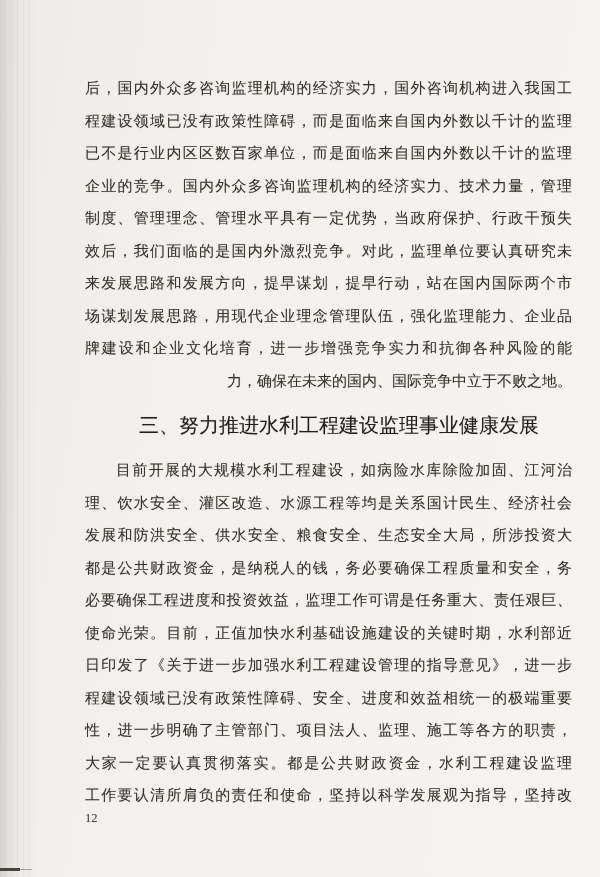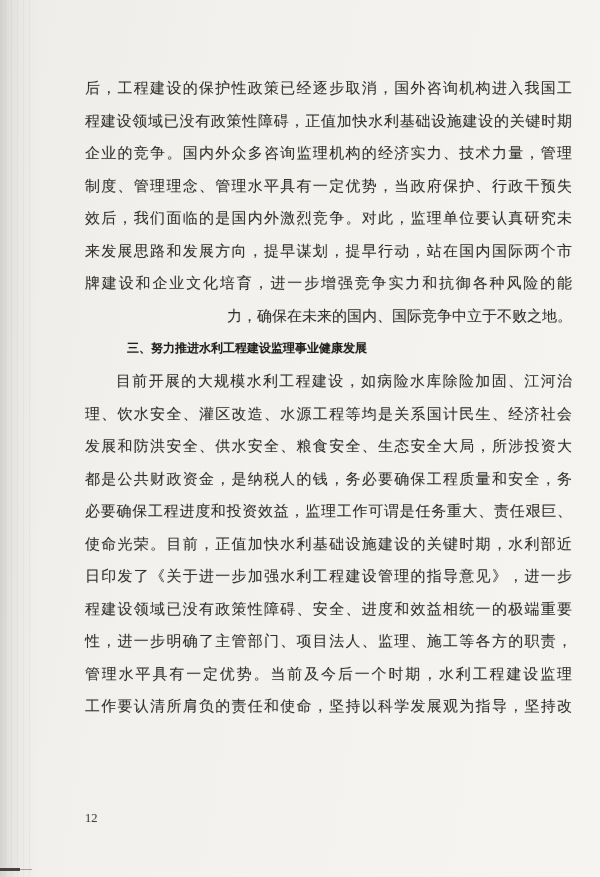--- a/index.html
+++ b/index.html
@@ -39,21 +39,21 @@
   .content { position: absolute; left: 85px; top: 72px; width: 487px; }
   .line {
     font-size: 15px; height: 32.5px; line-height: 32.5px;
     text-align: justify; text-align-last: justify;
     text-shadow: 0 0 1px rgba(62,60,54,0.28);
     white-space: normal;
   }
   .line.short { text-align: right; text-align-last: auto; }
   .line.indent { text-indent: 31px; }
   .heading {
-    margin: 0; font-size: 12px; font-weight: bold;
+    margin: 12px; font-size: 20px; font-weight: normal;
     height: 33px; line-height: 33px; padding-left: 42px;
     color: #211f1b;
     font-family: "Liberation Sans", "DejaVu Sans", sans-serif;
     text-shadow: 0 0 1px rgba(33,31,27,0.30);
   }
   .page-number {
     position: absolute; top: 811px; left: 85px; width: 487px;
     font-size: 12.5px; color: #46443f;
     font-family: "Liberation Serif", "DejaVu Serif", serif;
     text-shadow: 0 0 1px rgba(70,68,63,0.25);
@@ -64,42 +64,44 @@
 
 <div class="page">
   <div class="edge-shadow"></div>
   <div class="edge-streaks"></div>
   <div class="scan-mark"></div>
   <div class="scan-mark-faint"></div>
 
   <div class="content">
 
     <div class="para">
-      <div class="line">后，工程建设的保护性政策已经逐步取消，国外咨询机构进入我国工</div>
-      <div class="line">程建设领域已没有政策性障碍，正值加快水利基础设施建设的关键时期</div>
+      <div class="line">后，国内外众多咨询监理机构的经济实力，国外咨询机构进入我国工</div>
+      <div class="line">程建设领域已没有政策性障碍，而是面临来自国内外数以千计的监理</div>
+      <div class="line">已不是行业内区区数百家单位，而是面临来自国内外数以千计的监理</div>
       <div class="line">企业的竞争。国内外众多咨询监理机构的经济实力、技术力量，管理</div>
       <div class="line">制度、管理理念、管理水平具有一定优势，当政府保护、行政干预失</div>
       <div class="line">效后，我们面临的是国内外激烈竞争。对此，监理单位要认真研究未</div>
       <div class="line">来发展思路和发展方向，提早谋划，提早行动，站在国内国际两个市</div>
+      <div class="line">场谋划发展思路，用现代企业理念管理队伍，强化监理能力、企业品</div>
       <div class="line">牌建设和企业文化培育，进一步增强竞争实力和抗御各种风险的能</div>
       <div class="line short">力，确保在未来的国内、国际竞争中立于不败之地。</div>
     </div>
 
     <h3 class="heading">三、努力推进水利工程建设监理事业健康发展</h3>
 
     <div class="para">
       <div class="line indent">目前开展的大规模水利工程建设，如病险水库除险加固、江河治</div>
       <div class="line">理、饮水安全、灌区改造、水源工程等均是关系国计民生、经济社会</div>
       <div class="line">发展和防洪安全、供水安全、粮食安全、生态安全大局，所涉投资大</div>
       <div class="line">都是公共财政资金，是纳税人的钱，务必要确保工程质量和安全，务</div>
       <div class="line">必要确保工程进度和投资效益，监理工作可谓是任务重大、责任艰巨、</div>
       <div class="line">使命光荣。目前，正值加快水利基础设施建设的关键时期，水利部近</div>
       <div class="line">日印发了《关于进一步加强水利工程建设管理的指导意见》，进一步</div>
       <div class="line">程建设领域已没有政策性障碍、安全、进度和效益相统一的极端重要</div>
       <div class="line">性，进一步明确了主管部门、项目法人、监理、施工等各方的职责，</div>
-      <div class="line">管理水平具有一定优势。当前及今后一个时期，水利工程建设监理</div>
+      <div class="line">大家一定要认真贯彻落实。都是公共财政资金，水利工程建设监理</div>
       <div class="line">工作要认清所肩负的责任和使命，坚持以科学发展观为指导，坚持改</div>
     </div>
 
   </div>
 
   <div class="page-number">12</div>
 </div>
 
 </body></html>

